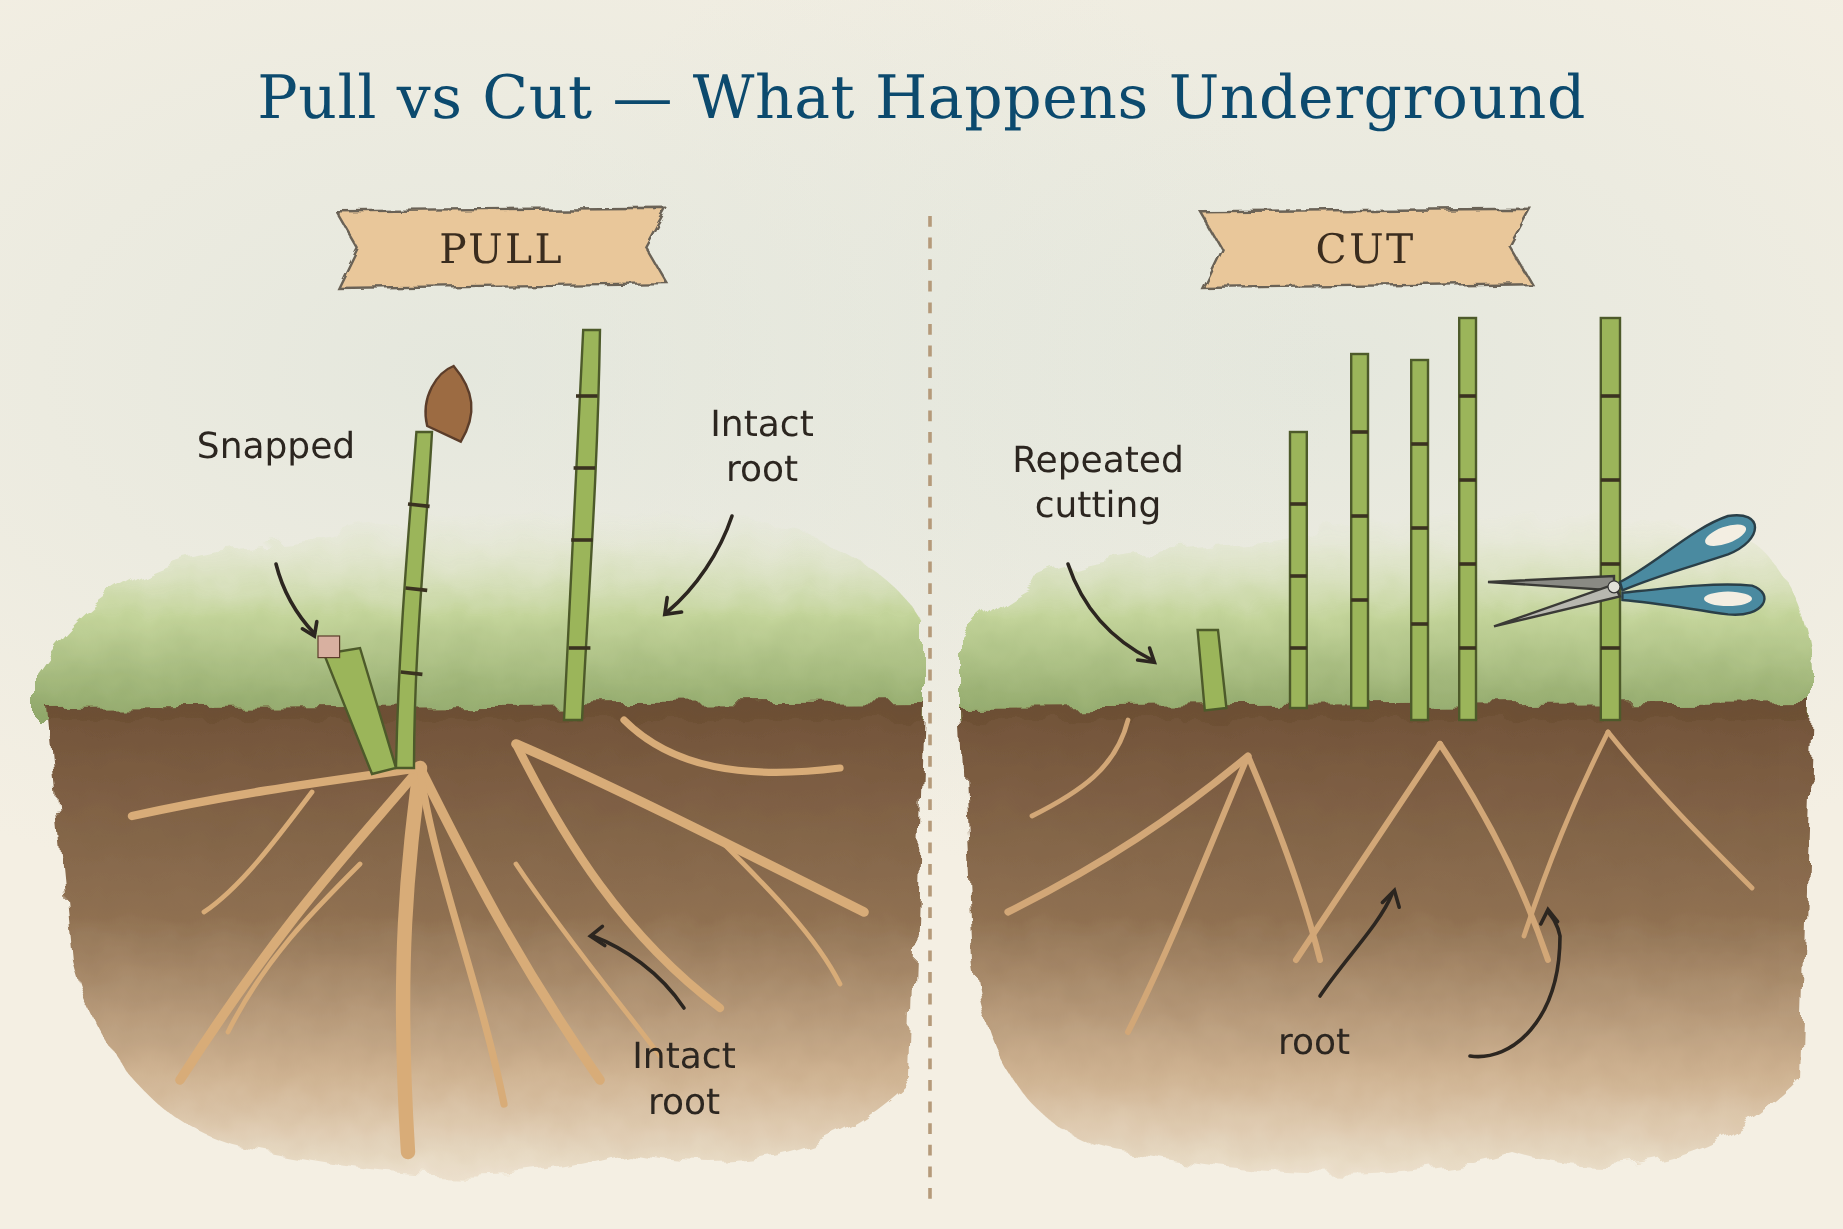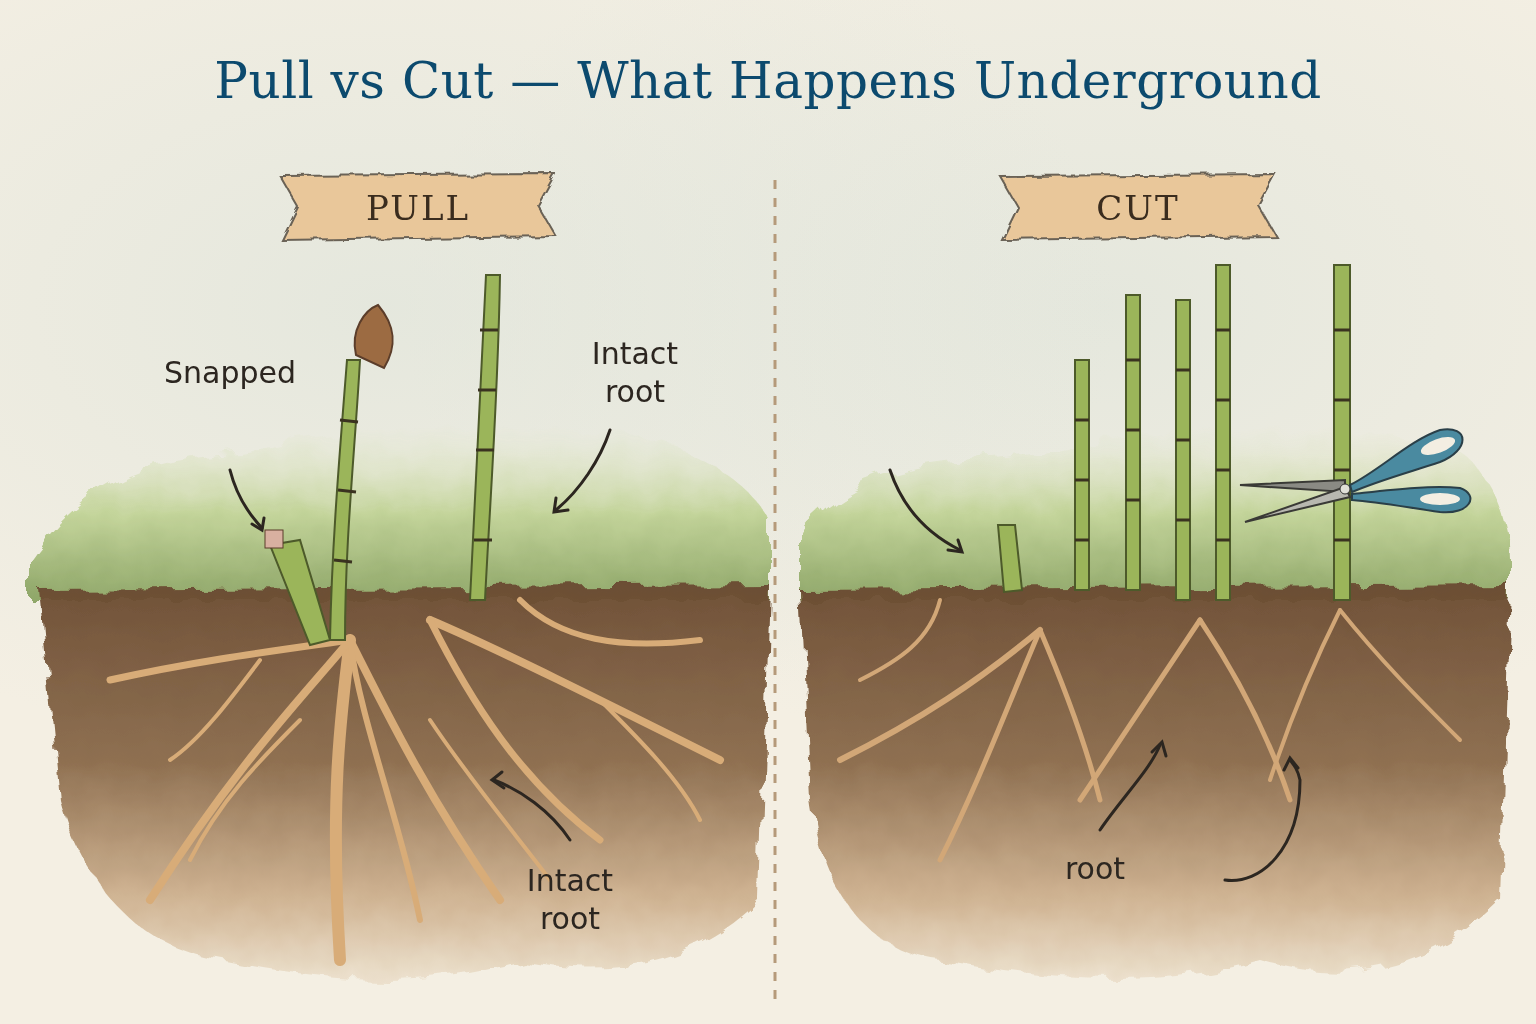--- a/index.html
+++ b/index.html
@@ -167,16 +167,18 @@
 </div>
 <div class="lbl" style="left:550px;top:335px;width:170px;">
   <div>Intact</div>
   <div>root</div>
 </div>
 <div class="lbl" style="left:490px;top:862px;width:160px;">
   <div>Intact</div>
   <div>root</div>
 </div>
 <div class="lbl" style="left:815px;top:365px;width:200px;">
+  <div>Repeated</div>
+  <div>cutting</div>
 </div>
 <div class="lbl" style="left:985px;top:850px;width:220px;">
   <div>root</div>
 </div>
 
 </body></html>

